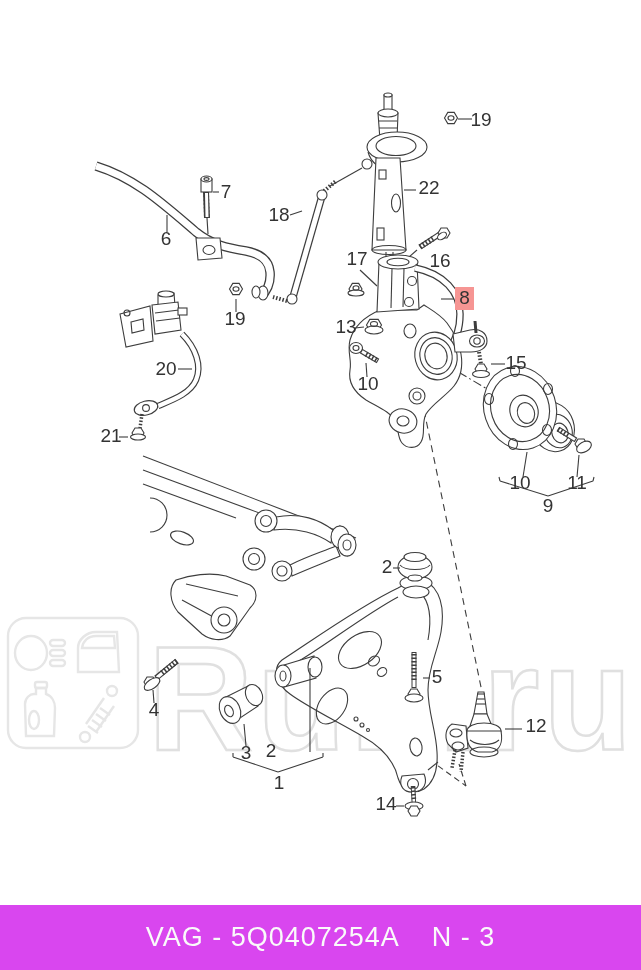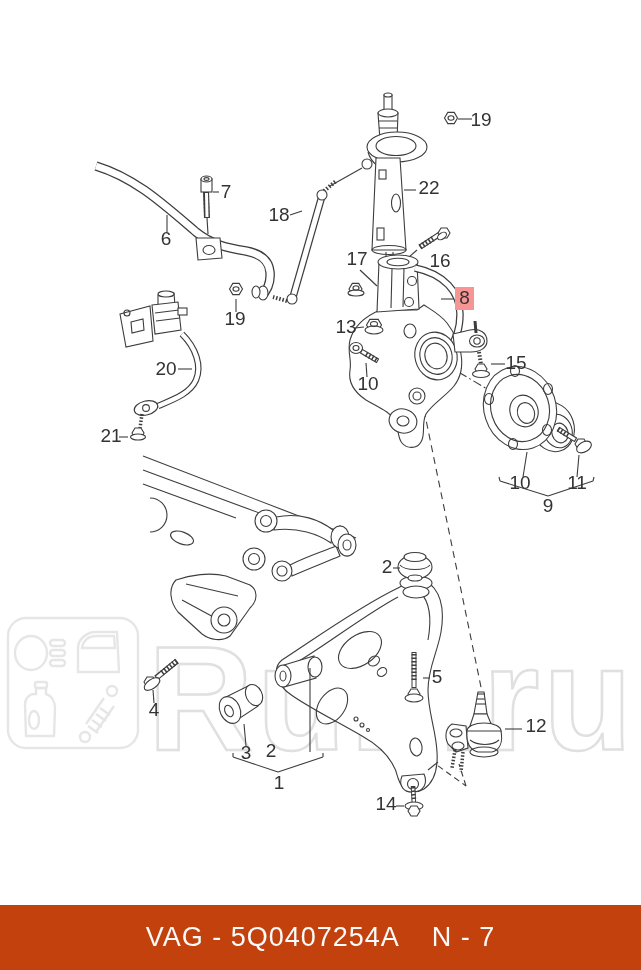--- a/index.html
+++ b/index.html
@@ -10,21 +10,21 @@
   svg text.callout{
     font-family:"Liberation Sans","DejaVu Sans",sans-serif;
     font-size:19px;fill:#333333;
   }
   svg text.watermark-text{
     font-family:"Liberation Sans",sans-serif;
     font-weight:bold;font-size:148px;letter-spacing:4px;
   }
   .footer{
     position:absolute;left:0;top:905px;width:641px;height:65px;
-    background:#c2410c;display:flex;align-items:center;justify-content:center;
+    background:#d946ef;display:flex;align-items:center;justify-content:center;
     gap:32px;color:#fafafa;font-size:27px;letter-spacing:1px;
   }
   .lines{stroke:#3d3d3d;stroke-width:1.1;fill:none;}
   .wfill{fill:#ffffff;stroke:#3d3d3d;stroke-width:1.1;}
 </style>
 </head>
 <body>
 
 <div class="stage">
 
@@ -368,16 +368,16 @@
     <text class="callout" x="271" y="757" text-anchor="middle">2</text>
     <text class="callout" x="279" y="789" text-anchor="middle">1</text>
     <text class="callout" x="386" y="810" text-anchor="middle">14</text>
     <text class="callout" x="536" y="732" text-anchor="middle">12</text>
   </g>
 </svg>
 
 
 <div class="footer">
   <span>VAG - 5Q0407254A</span>
-  <span>N - 7</span>
+  <span>N - 3</span>
 </div>
 
 </div>
 
 </body></html>

